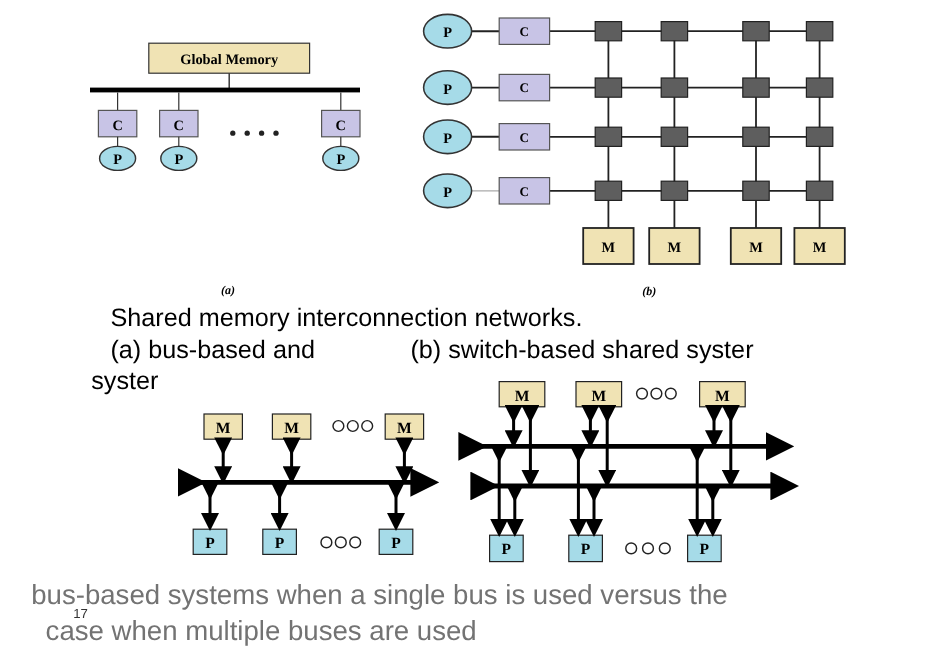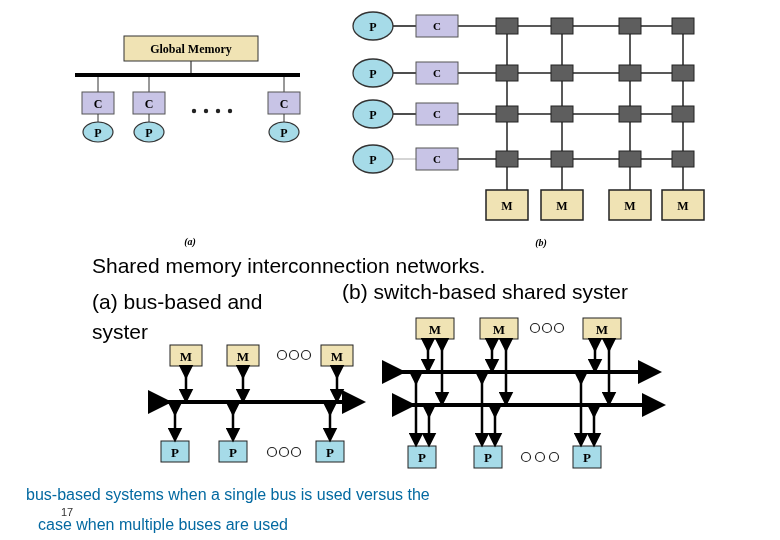--- a/index.html
+++ b/index.html
@@ -1,20 +1,20 @@
 <!DOCTYPE html>
 <html><head>
 <meta charset="utf-8">
 <style>
   html, body { margin: 0; padding: 0; background: #ffffff; }
   body { width: 780px; height: 540px; position: relative; overflow: hidden; font-family: "Liberation Sans", sans-serif; }
   svg { position: absolute; left: 0; top: 0; }
   .serif { font-family: "Liberation Serif", serif; font-weight: bold; }
   .caption { position: absolute; font-family: "Liberation Sans", sans-serif; color: #000; font-size: 21px; line-height: 26px; white-space: pre; }
-  .bottom { position: absolute; font-family: "Liberation Sans", sans-serif; color: #0369a1; font-size: 16px; line-height: 30px; white-space: pre; }
+  .bottom { position: absolute; font-family: "Liberation Sans", sans-serif; color: #737373; font-size: 23px; line-height: 30px; white-space: pre; }
   .pagenum { position: absolute; font-size: 11px; color: #333; font-family: "Liberation Sans", sans-serif; }
 </style>
 </head>
 <body>
 
 <svg width="780" height="540" viewBox="0 0 780 540">
   <defs>
     <marker id="ah" markerWidth="6" markerHeight="6" refX="3" refY="3" orient="auto" markerUnits="strokeWidth">
       <path d="M0,0 L6,3 L0,6 z" fill="#000"></path>
     </marker>
@@ -213,19 +213,19 @@
       <circle cx="535" cy="328" r="4.5" fill="none" stroke="#222" stroke-width="1.2"></circle>
       <circle cx="547" cy="328" r="4.5" fill="none" stroke="#222" stroke-width="1.2"></circle>
       <circle cx="559" cy="328" r="4.5" fill="none" stroke="#222" stroke-width="1.2"></circle>
       <circle cx="526" cy="457" r="4.5" fill="none" stroke="#222" stroke-width="1.2"></circle>
       <circle cx="540" cy="457" r="4.5" fill="none" stroke="#222" stroke-width="1.2"></circle>
       <circle cx="554" cy="457" r="4.5" fill="none" stroke="#222" stroke-width="1.2"></circle>
     </g>
 </svg>
 
 <div class="caption" style="left:92px; top:253px;">Shared memory interconnection networks.</div>
-<div class="caption" style="left:92px; top:289px;">(a) bus-based and</div>
+<div class="caption" style="left:92px; top:279px;">(a) bus-based and</div>
 <div class="caption" style="left:342px; top:279px;">(b) switch-based shared syster</div>
-<div class="caption" style="left:92px; top:305px;margin-top:14px;">syster</div>
+<div class="caption" style="left:76px; top:305px;">syster</div>
 
 <div class="bottom" style="left:26px; top:480px;">bus-based systems when a single bus is used versus the</div>
 <div class="bottom" style="left:38px; top:510px;">case when multiple buses are used</div>
 <div class="pagenum" style="left:61px; top:506px;">17</div>
 
 </body></html>

